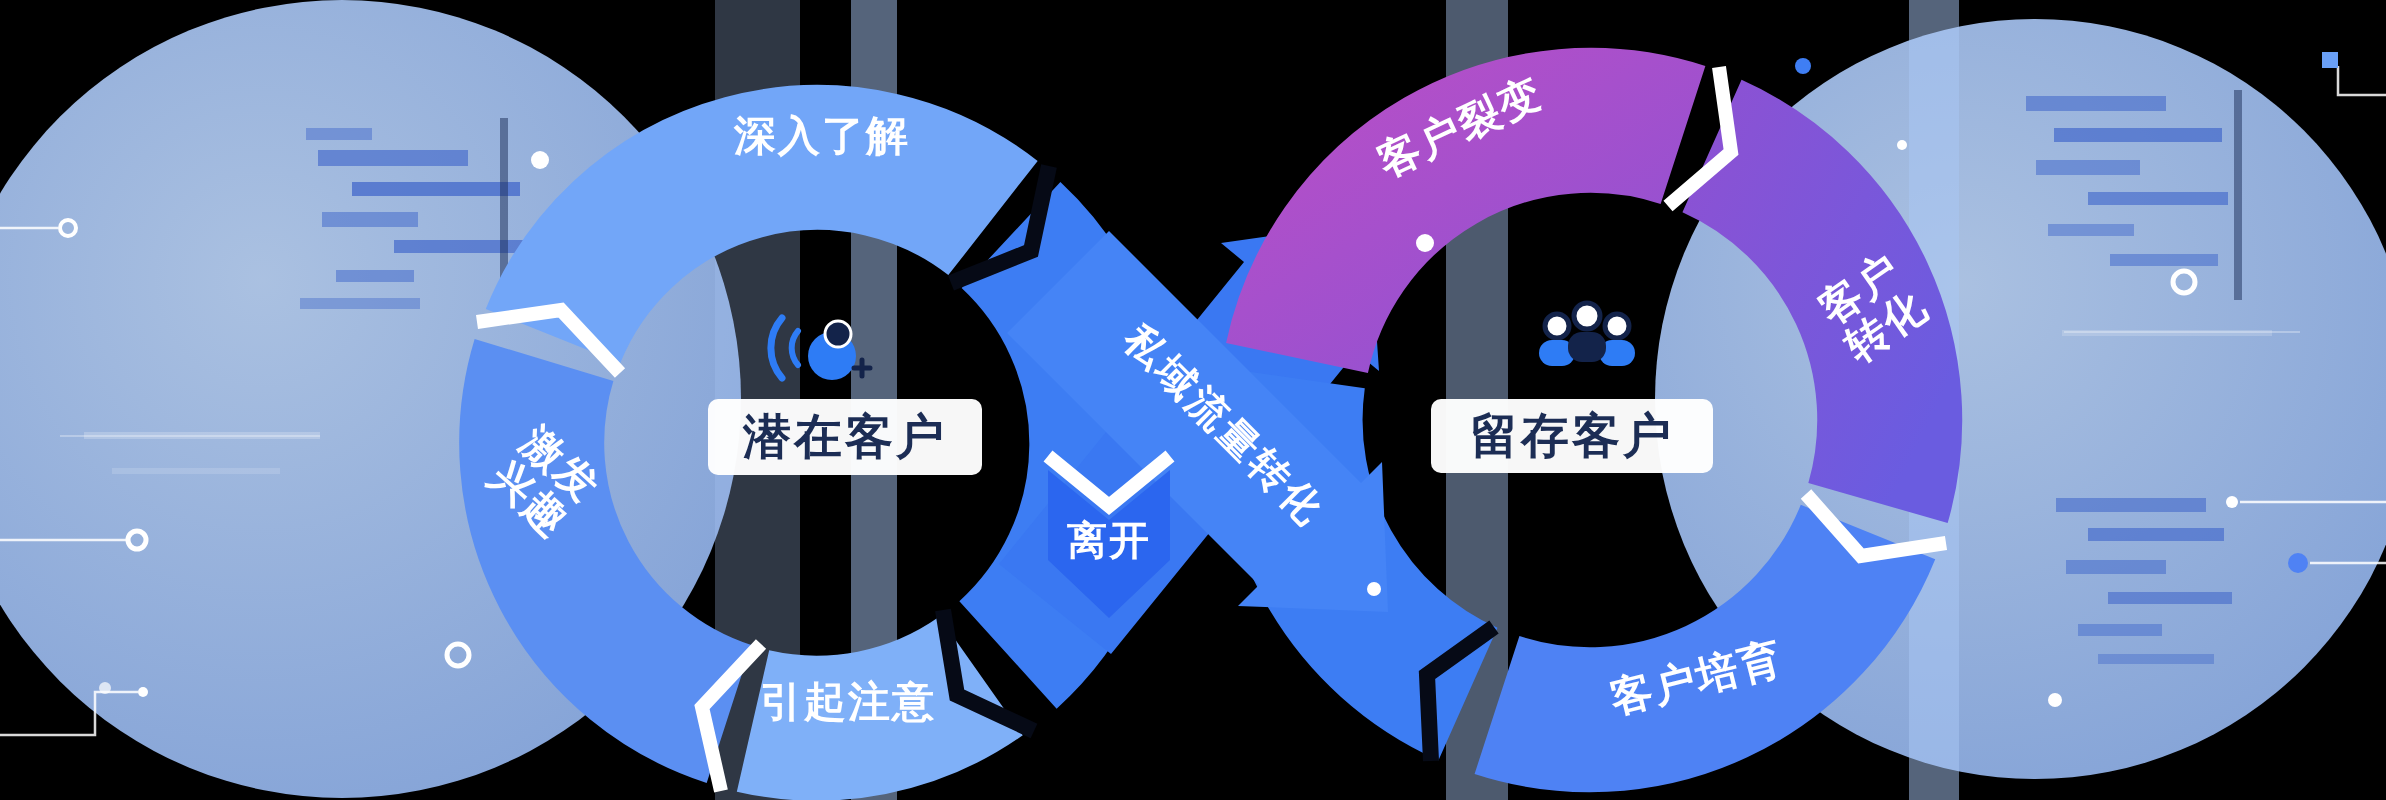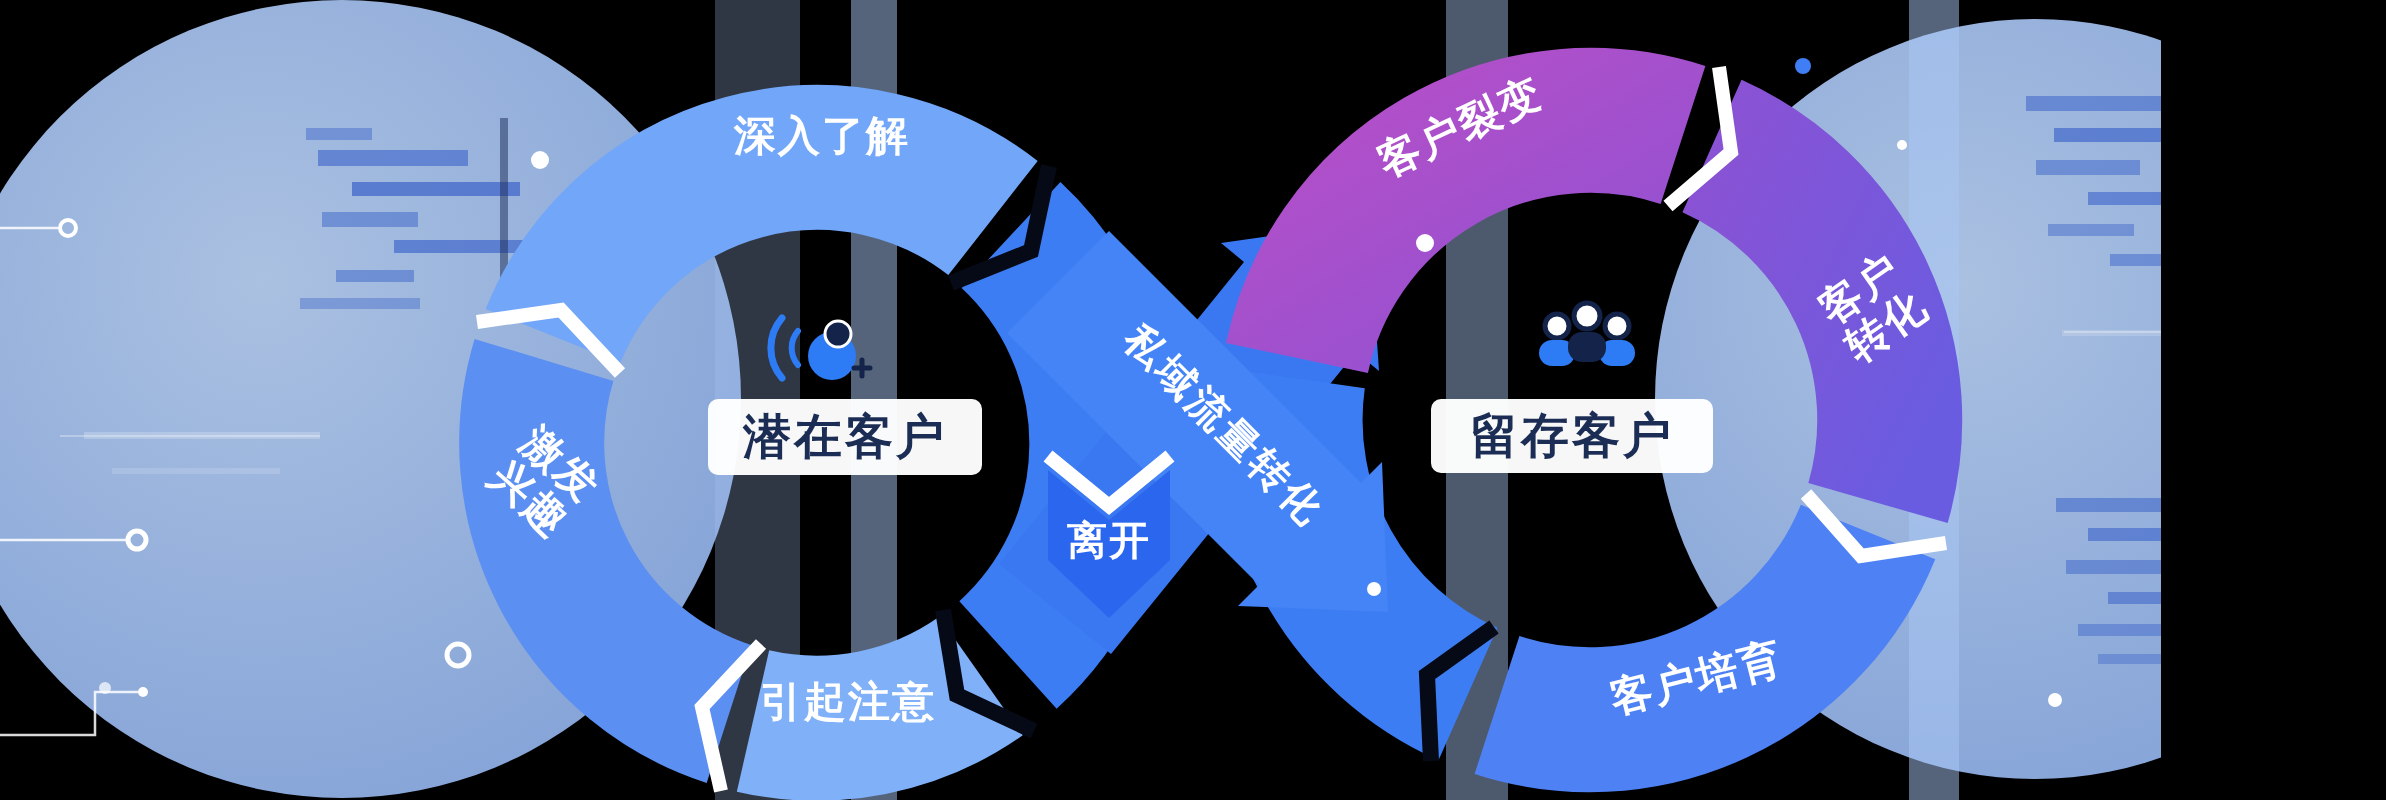--- a/index.html
+++ b/index.html
@@ -1,18 +1,18 @@
 <!DOCTYPE html>
 <html><head>
 <meta charset="utf-8">
 <style>
   html,body{margin:0;padding:0;background:#000;}
   .stage{
     position:relative;
-    width:2161px;height:800px;
+    width:2386px;height:800px;
     background:#000;
     overflow:hidden;
     font-family:"DejaVu Sans",sans-serif;
   }
   .stage svg{display:block;position:absolute;left:0;top:0;}
   .ring{fill:none;stroke-width:145;}
   .sep-white{fill:none;stroke:#ffffff;stroke-width:14;stroke-linejoin:miter;}
   .sep-dark{fill:none;stroke:#060a16;stroke-width:16;stroke-linejoin:miter;}
   .seg-label{fill:#ffffff;font-size:42px;font-weight:600;text-anchor:middle;letter-spacing:2px;}
   .seg-label-sm{fill:#ffffff;font-size:40px;font-weight:600;text-anchor:middle;letter-spacing:2px;}

